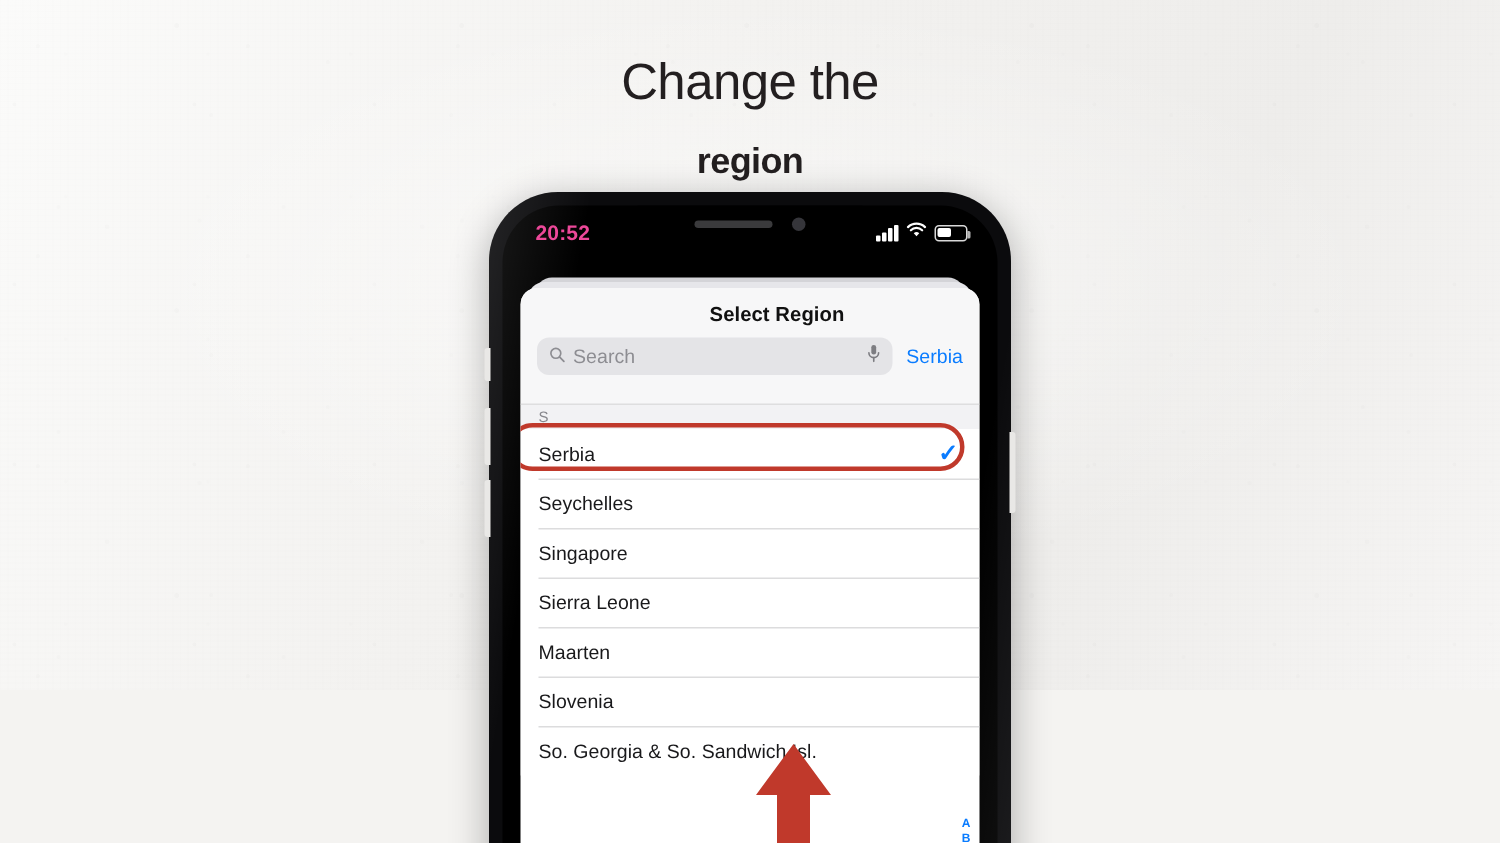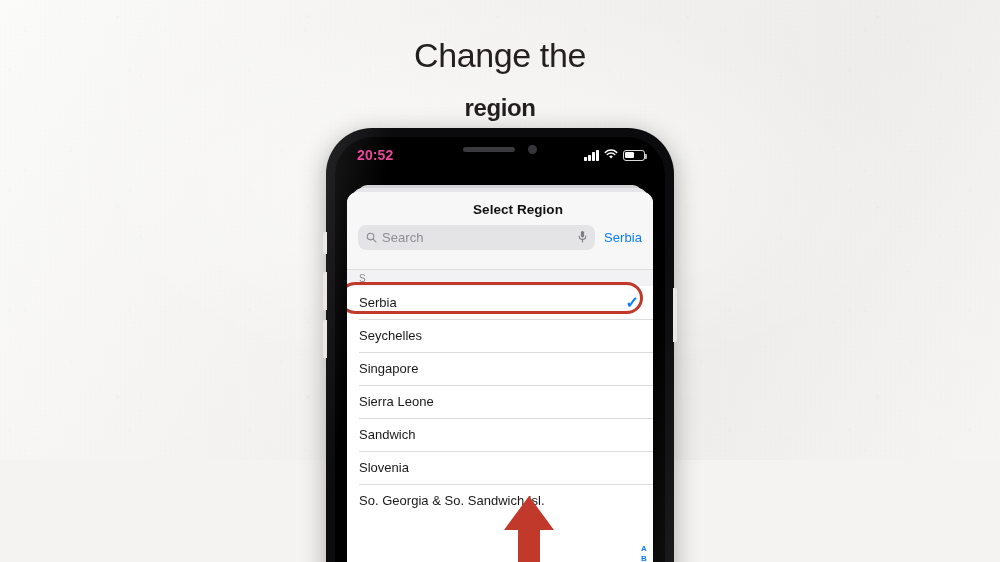--- a/index.html
+++ b/index.html
@@ -454,21 +454,21 @@
             <div class="row">
               <span class="label">Seychelles</span>
             </div>
             <div class="row">
               <span class="label">Singapore</span>
             </div>
             <div class="row">
               <span class="label">Sierra Leone</span>
             </div>
             <div class="row">
-              <span class="label">Sandwich</span>
+              <span class="label">Maarten</span>
             </div>
             <div class="row">
               <span class="label">Slovenia</span>
             </div>
             <div class="row">
               <span class="label">So. Georgia &amp; So. Sandwich Isl.</span>
             </div>
             <div id="arrow">
             <svg width="54" height="92" viewBox="0 0 54 92" aria-hidden="true">
               <path d="M27 2 L52 36 L38 36 L38 90 L16 90 L16 36 L2 36 Z" fill="#c0392b"></path>

